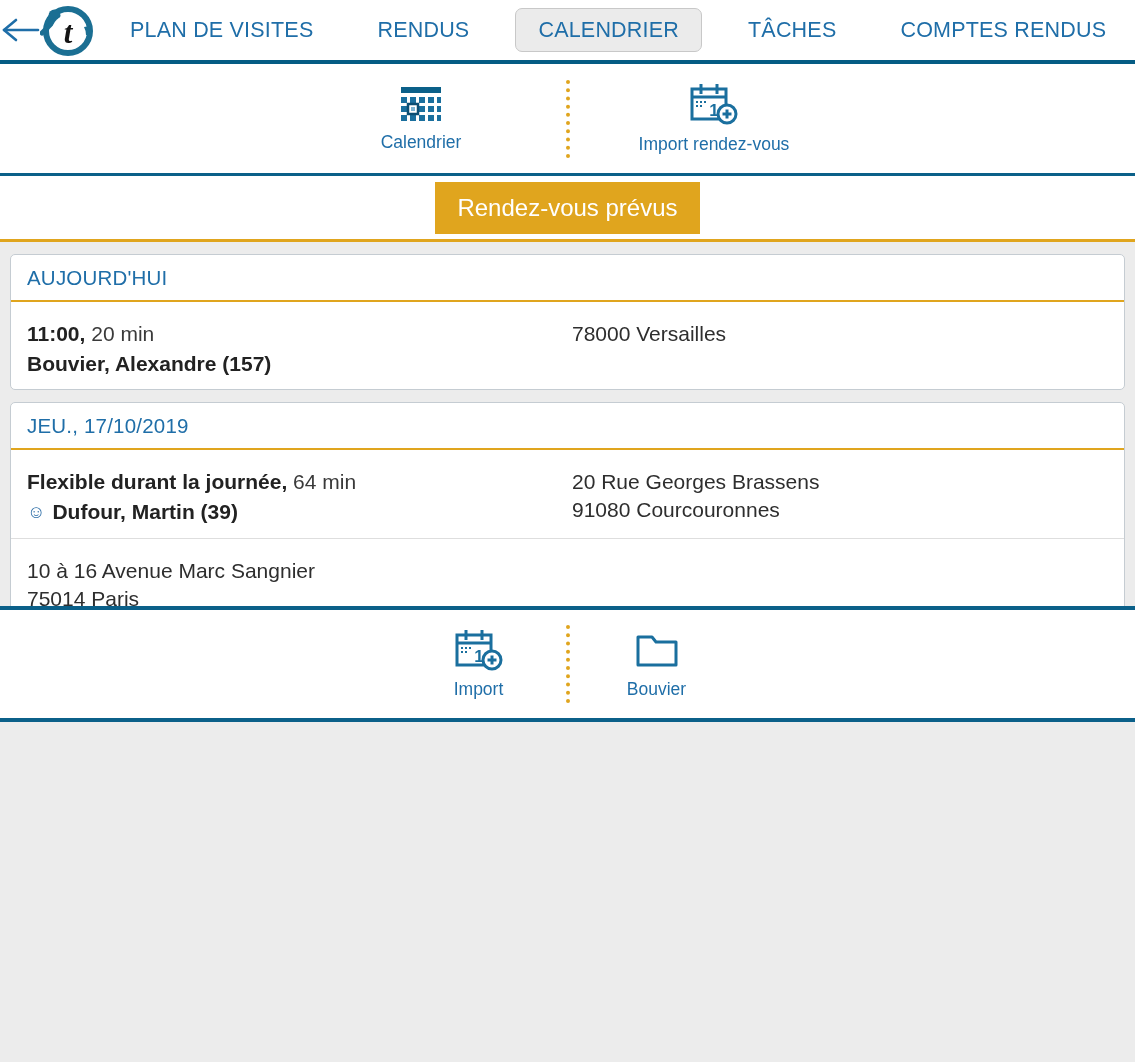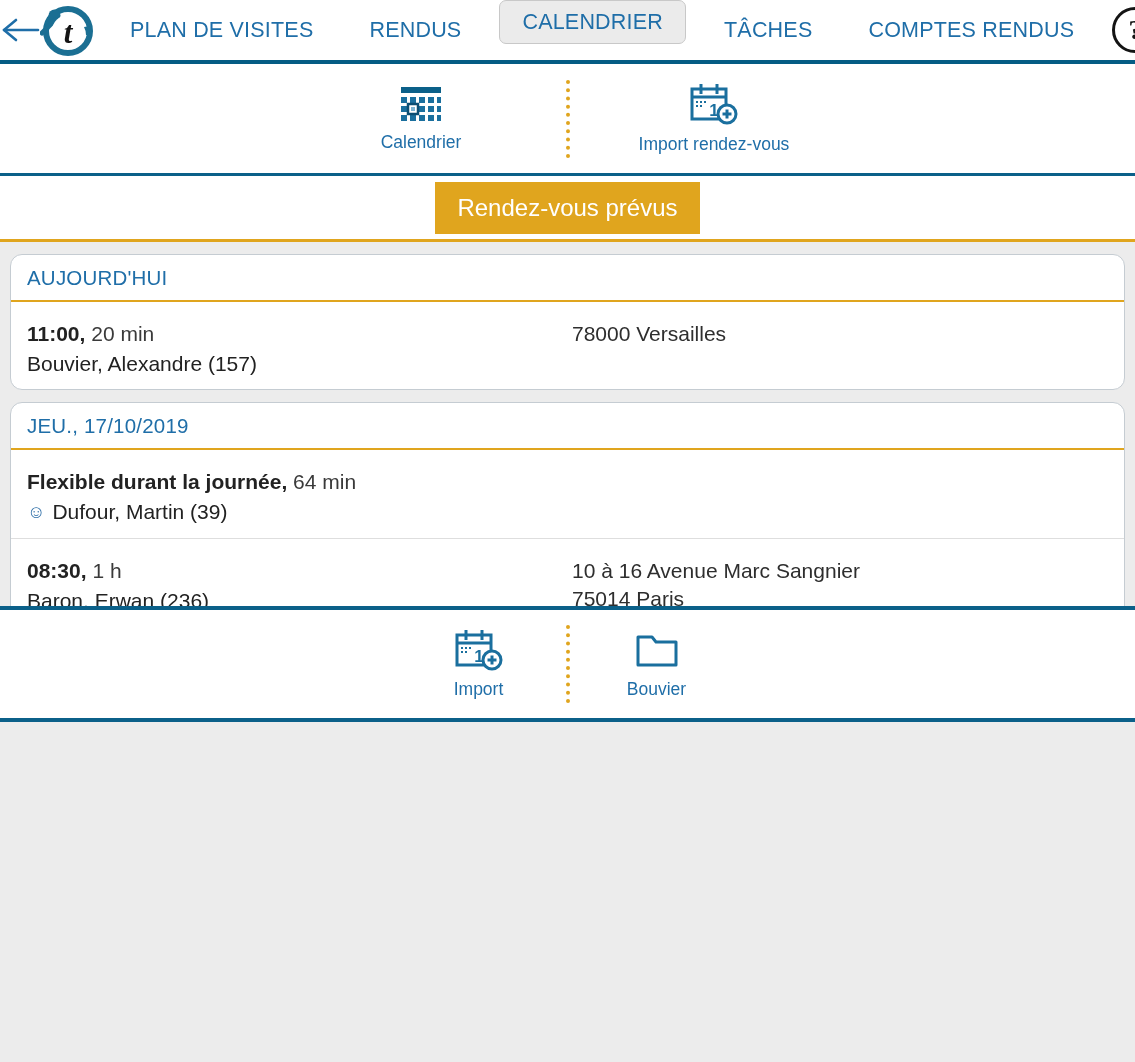--- a/index.html
+++ b/index.html
@@ -29,22 +29,22 @@
     width: 62px; height: 64px;
     display: flex; align-items: center; justify-content: center;
     cursor: pointer;
   }
   .logo-wrap {
     width: 64px; height: 64px;
     display: flex; align-items: center; justify-content: center;
     margin-right: 6px;
   }
   .navlinks {
-    display: flex; align-items: flex-start;
-    gap: 0px;
+    display: flex; align-items: center;
+    gap: 8px;
     flex: 1;
     height: 100%;
   }
   .navlink {
     font-size: 21.5px;
     color: #1f6ea8;
     letter-spacing: 0.2px;
     padding: 0 28px;
     height: 100%;
     display: flex; align-items: center;
@@ -121,21 +121,21 @@
   
   .content {
     flex: 1;
     background: #ececec;
     padding: 12px 10px;
     overflow: hidden;
   }
   .day-card {
     background: #ffffff;
     border: 1px solid #c5ccd2;
-    border-radius: 12px;
+    border-radius: 5px;
     margin-bottom: 12px;
     overflow: hidden;
   }
   .day-head {
     padding: 11px 16px 10px 16px;
     font-size: 20.5px;
     color: #1f6ea8;
     border-bottom: 2px solid #e0a51e;
     letter-spacing: 0.2px;
   }
@@ -153,21 +153,21 @@
   .line1 {
     font-size: 21px;
     color: #222222;
     line-height: 1.32;
     margin-bottom: 2px;
   }
   .line1 .strong { font-weight: bold; }
   .line1 .light { font-weight: normal; color: #3a3a3a; }
   .line2 {
     font-size: 21px;
-    font-weight: normal;
+    font-weight: bold;
     color: #222222;
     line-height: 1.32;
     display: flex; align-items: center; gap: 7px;
   }
   .addr {
     font-size: 21px;
     color: #2e2e2e;
     line-height: 1.32;
   }
   .smiley {
@@ -325,31 +325,25 @@
         <div class="appt-left">
           <div class="line1">
             <span class="strong">Flexible durant la journée,</span><span class="light"> 64 min</span>
           </div>
           <div class="line2">
             <span class="smiley">☺</span>
             <span>Dufour, Martin (39)</span>
           </div>
         </div>
         <div class="appt-right">
+          <div class="addr">20 Rue Georges Brassens</div>
+          <div class="addr">91080 Courcouronnes</div>
         </div>
       </div>
       <div class="appt-row">
-        <div class="appt-left">
-          <div class="line1">
-            <span class="strong">08:30,</span><span class="light"> 1 h</span>
-          </div>
-          <div class="line2">
-            <span>Baron, Erwan (236)</span>
-          </div>
-        </div>
         <div class="appt-right">
           <div class="addr">10 à 16 Avenue Marc Sangnier</div>
           <div class="addr">75014 Paris</div>
         </div>
       </div>
     </div>
 
   </div>
 
   <div class="footer">

